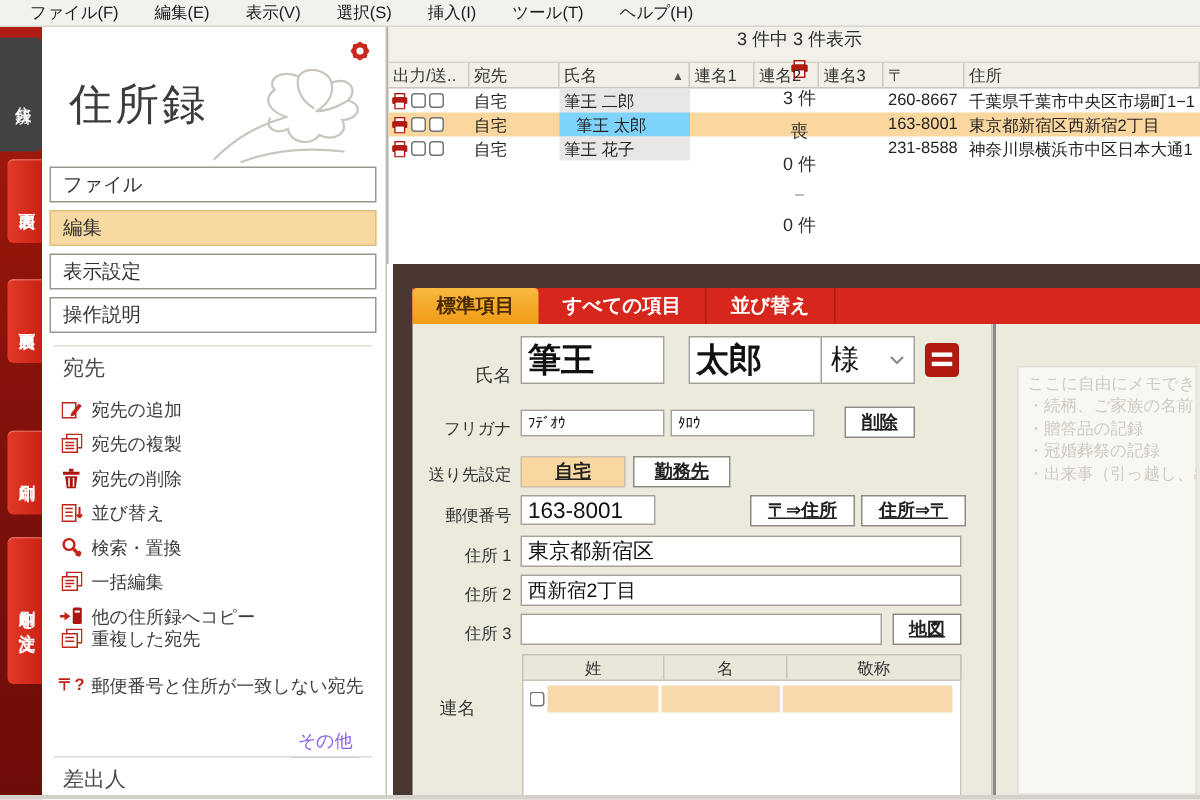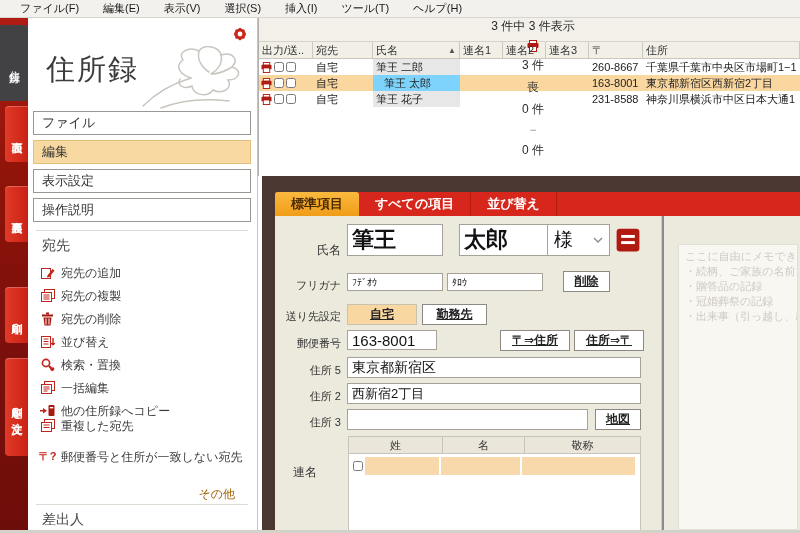--- a/index.html
+++ b/index.html
@@ -31,21 +31,21 @@
   .gear{position:absolute;left:204px;top:8px;width:16px;height:16px;cursor:pointer;}
   .navbtn{position:absolute;left:5px;width:218px;height:24px;background:#fff;border:1px solid #9a9792;
     font-size:13px;color:#333;display:flex;align-items:center;padding-left:8px;cursor:pointer;}
   .navbtn.sel{background:#f8d9a2;border-color:#e2bd7e;}
   .sep{position:absolute;left:8px;width:212px;border-top:1px solid #dedbd4;}
   .section{position:absolute;left:14px;font-size:14px;color:#4a4a4a;cursor:default;}
   .action{position:absolute;left:12px;width:212px;height:22px;display:flex;align-items:flex-start;gap:6px;
     font-size:12px;color:#3d3d3d;cursor:pointer;}
   .action .ic{width:15px;height:15px;flex:0 0 15px;display:flex;align-items:center;justify-content:center;}
   .postal-ic{color:#c0241a;font-weight:bold;font-size:11px;white-space:nowrap;}
-  .morelink{position:absolute;right:18px;font-size:12px;color:#a16207;border-bottom:1px solid #777;cursor:pointer;padding:0 4px 1px;}
+  .morelink{position:absolute;right:18px;font-size:12px;color:#8b5cf6;border-bottom:1px solid #777;cursor:pointer;padding:0 4px 1px;}
   
   .listarea{position:absolute;left:258px;top:18px;width:542px;height:158px;background:#fff;border-left:1px solid #b2afa9;}
   .status{height:24px;background:#f3f0ea;border-bottom:1px solid #d6d3cb;display:flex;align-items:center;
     gap:5px;padding-left:7px;font-size:12px;color:#2c2c2c;flex-direction:column;}
   .lgrid{display:grid;grid-template-columns:54px 60px 87px 43px 43px 43px 54px 1fr;}
   .thead{height:17px;background:#f2efe7;border-bottom:1px solid #c9c6be;font-size:11px;color:#333;}
   .thead>div{border-right:1px solid #ccc9c1;padding:1px 3px;white-space:nowrap;overflow:hidden;display:flex;align-items:center;}
   .sortarrow{margin-left:auto;font-size:8px;color:#555;}
   .trow{height:16px;font-size:11px;color:#222;cursor:default;}
   .trow>div{padding:0 3px;white-space:nowrap;overflow:hidden;display:flex;align-items:center;}
@@ -362,21 +362,21 @@
 
         <div class="flabel" style="top:93px;">送り先設定</div>
         <div class="btn" style="left:72px;top:88px;width:70px;height:21px;background:#f8d7a0;border-color:#c9c2b2;">自宅</div>
         <div class="btn" style="left:147px;top:88px;width:65px;height:21px;">勤務先</div>
 
         <div class="flabel" style="top:120px;">郵便番号</div>
         <input class="inp" style="left: 72px; top: 114px; width: 90px; height: 20px; font-size: 15px;" value="163-8001">
         <div class="btn" style="left:225px;top:114px;width:70px;height:21px;">〒⇒住所</div>
         <div class="btn" style="left:299px;top:114px;width:70px;height:21px;">住所⇒〒</div>
 
-        <div class="flabel" style="top:147px;">住所 5</div>
+        <div class="flabel" style="top:147px;">住所 1</div>
         <input class="inp" style="left: 72px; top: 141px; width: 294px; height: 21px; font-size: 14px;" value="東京都新宿区">
         <div class="flabel" style="top:173px;">住所 2</div>
         <input class="inp" style="left: 72px; top: 167px; width: 294px; height: 21px; font-size: 13px;" value="西新宿2丁目">
         <div class="flabel" style="top:199px;">住所 3</div>
         <input class="inp" style="left: 72px; top: 193px; width: 241px; height: 21px; font-size: 14px;" value="">
         <div class="btn" style="left:320px;top:193px;width:46px;height:21px;">地図</div>
 
         <div class="jointhead" style="left:73px;top:220px;width:293px;">
           <div>姓</div>
           <div>名</div>

